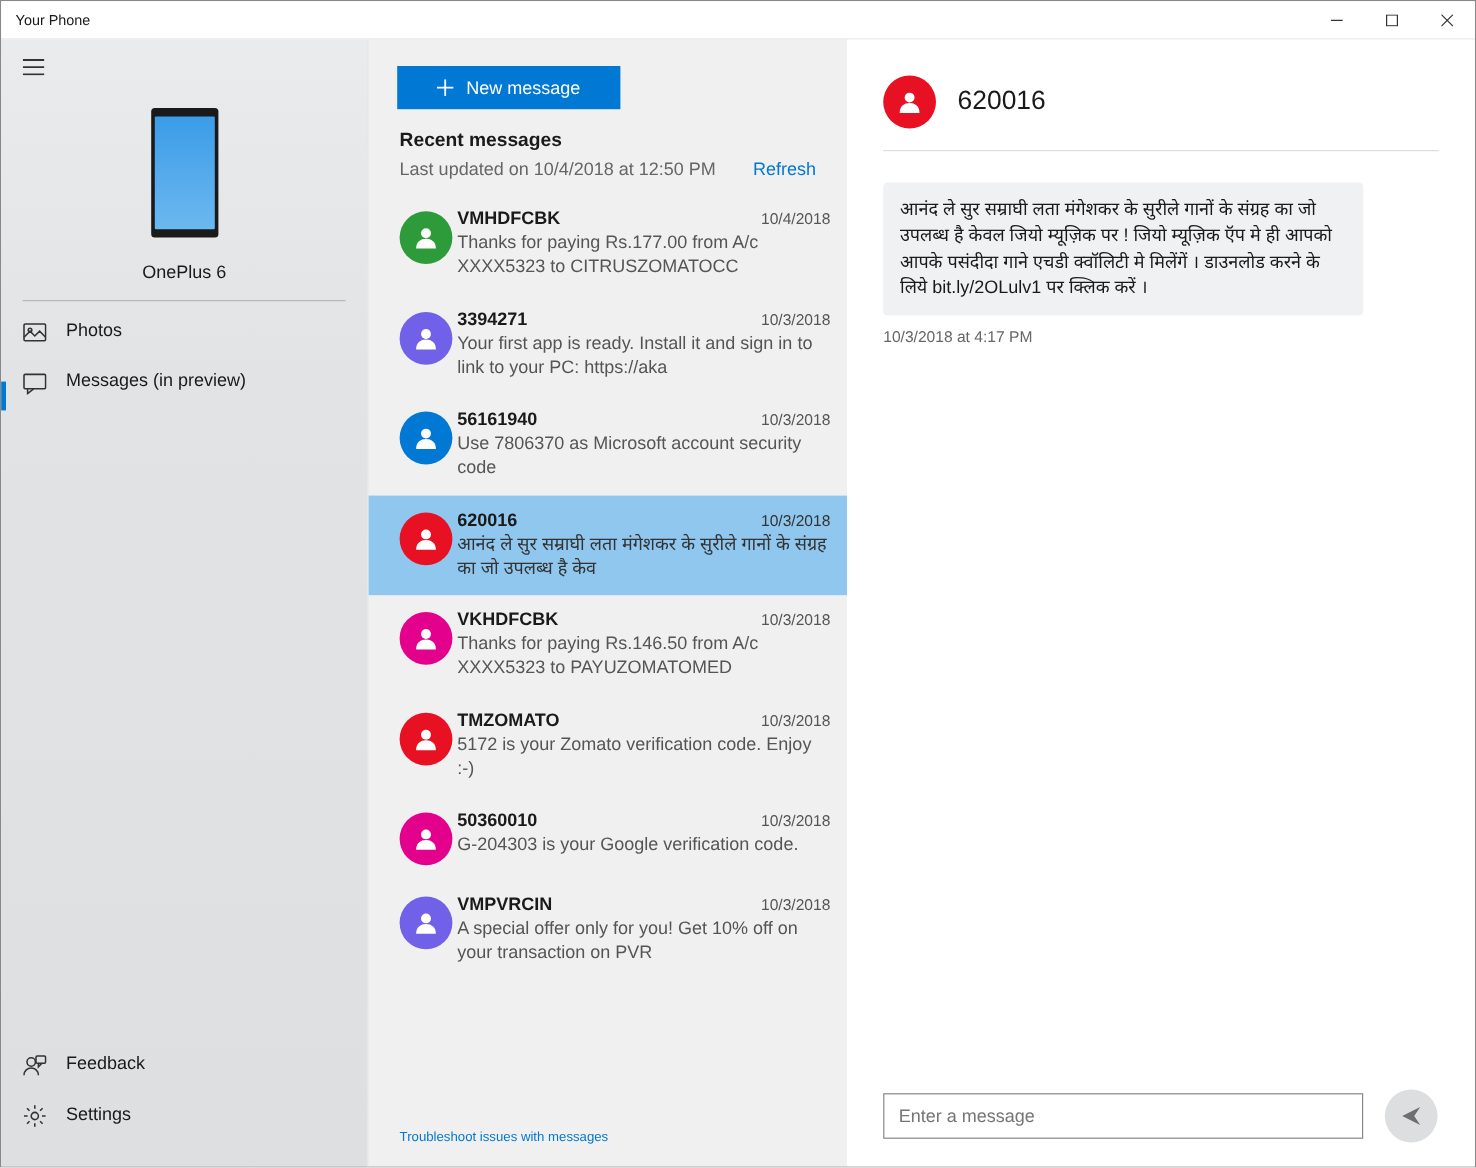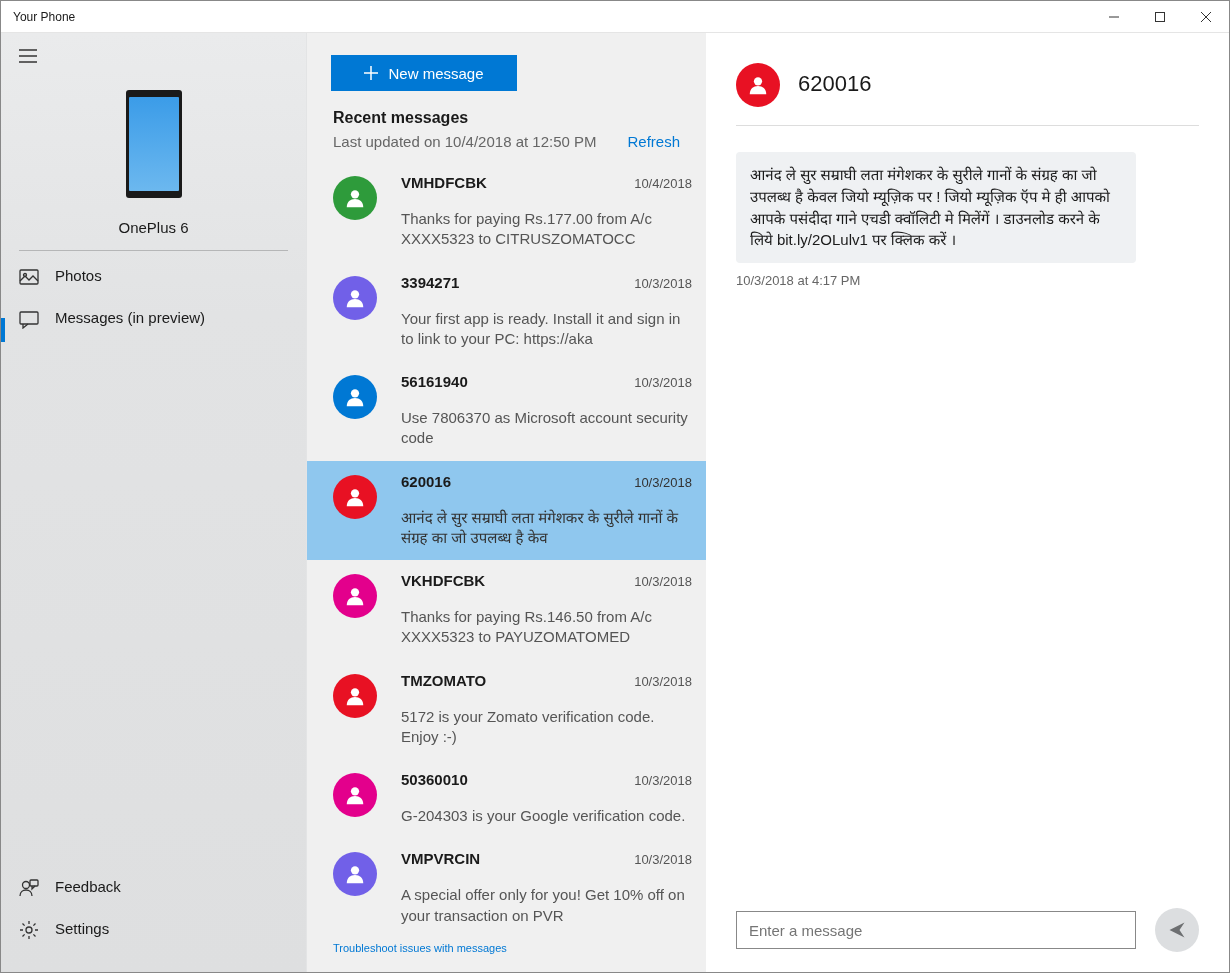--- a/index.html
+++ b/index.html
@@ -35,42 +35,42 @@
 
 .midcol { width: 400px; background: #f0f0f0; border-left: 1px solid #e3e4e5; display: flex; flex-direction: column; min-height: 0; }
 .new-msg-btn { margin: 22px 24px 18px; width: 186px; height: 36px; background: #0078d4; color: #fff; display: flex; align-items: center; justify-content: center; gap: 10px; font-size: 15px; border: none; }
 .new-msg-btn svg { width: 14px; height: 14px; }
 .recent-heading { padding: 0 26px; font-weight: 600; font-size: 16px; }
 .updated-row { display: flex; align-items: center; padding: 6px 26px 12px; font-size: 15px; color: #666; }
 .updated-text { flex: 1; }
 .refresh-link { color: #0078d4; }
 
 .msg-list { flex: 1; overflow-y: auto; min-height: 0; }
-.msg-item { display: flex; padding: 12px 14px 12px 26px; gap: 24px; align-items: flex-start; }
+.msg-item { display: flex; padding: 12px 14px 12px 26px; gap: 4px; align-items: flex-start; }
 .msg-item.selected { background: #8fc7ee; }
 .avatar { width: 44px; height: 44px; border-radius: 50%; display: flex; align-items: center; justify-content: center; flex-shrink: 0; margin-top: 2px; }
 .avatar svg { width: 22px; height: 22px; fill: #fff; }
 .msg-body { flex: 1; min-width: 0; }
 .msg-top { display: flex; align-items: baseline; }
 .msg-sender { font-weight: 600; font-size: 15px; flex: 1; }
 .msg-date { font-size: 13px; color: #555; }
-.msg-preview { font-size: 15px; color: #555; margin-top: 18px; overflow: hidden; display: -webkit-box; -webkit-line-clamp: 2; -webkit-box-orient: vertical; line-height: 1.35; }
+.msg-preview { font-size: 15px; color: #555; margin-top: 2px; overflow: hidden; display: -webkit-box; -webkit-line-clamp: 2; -webkit-box-orient: vertical; line-height: 1.35; }
 .msg-item.selected .msg-preview, .msg-item.selected .msg-date { color: #333; }
 
 .troubleshoot { padding: 18px 26px; font-size: 11px; color: #0078d4; }
 
 
 .rightcol { flex: 1; background: #fff; display: flex; flex-direction: column; padding: 28px 30px 20px 30px; }
 .convo-header { display: flex; align-items: center; gap: 18px; padding-bottom: 18px; border-bottom: 1px solid #ddd; }
 .convo-header .avatar { width: 44px; height: 44px; }
 .convo-title { font-size: 22px; }
 .convo-body { flex: 1; padding-top: 26px; }
 .bubble { background: #eff1f3; border-radius: 4px; padding: 12px 14px; font-size: 15px; line-height: 1.45; max-width: 400px; }
 .bubble-time { font-size: 13px; color: #666; margin-top: 10px; }
-.compose-row { display: flex; align-items: center; gap: 18px; justify-content: space-between; }
+.compose-row { display: flex; align-items: center; gap: 18px; }
 .compose-input { flex: 1; max-width: 400px; height: 38px; border: 1px solid #888; padding: 0 12px; font-size: 15px; outline: none; }
 .send-btn { width: 44px; height: 44px; border-radius: 50%; background: #dcdee0; display: flex; align-items: center; justify-content: center; border: none; }
 .send-btn svg { width: 20px; height: 20px; fill: #6d6f71; }
 </style>
 </head>
 <body>
 
 <div class="window">
   <div class="titlebar">
     <div class="titlebar-title">Your Phone</div>

